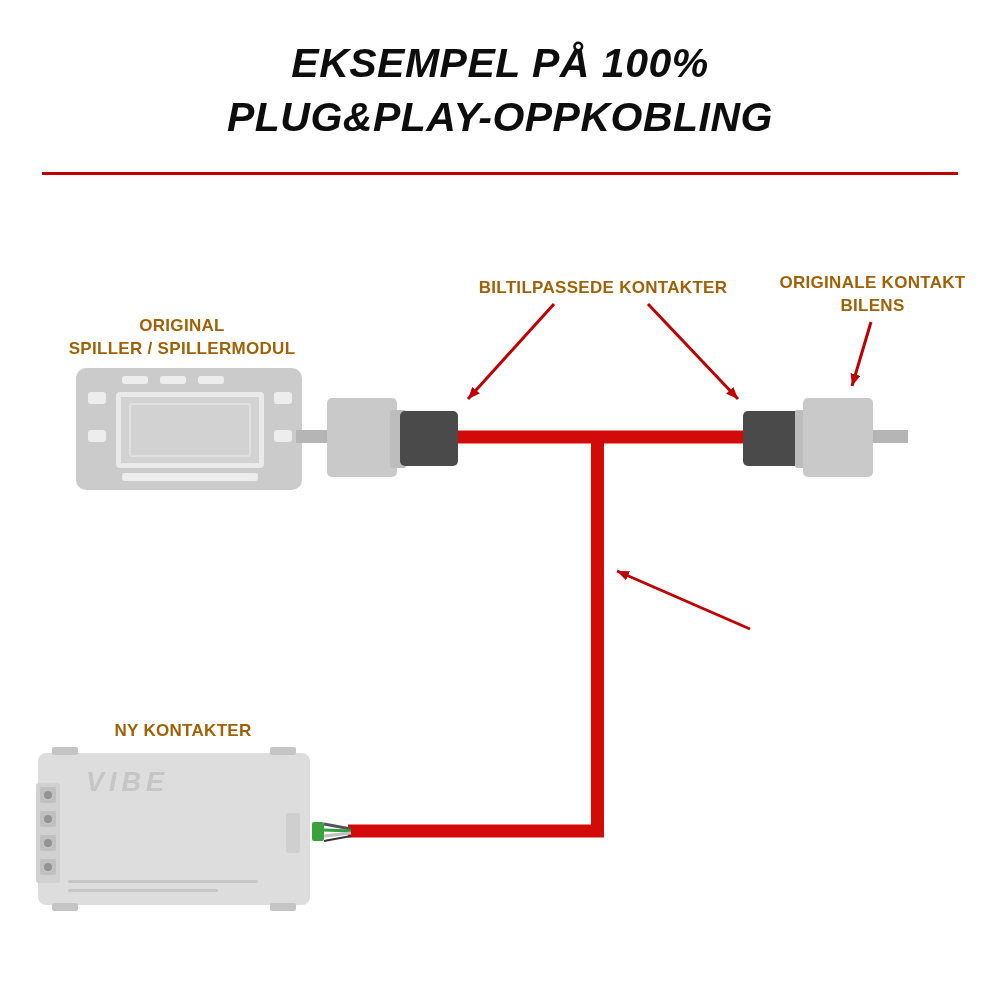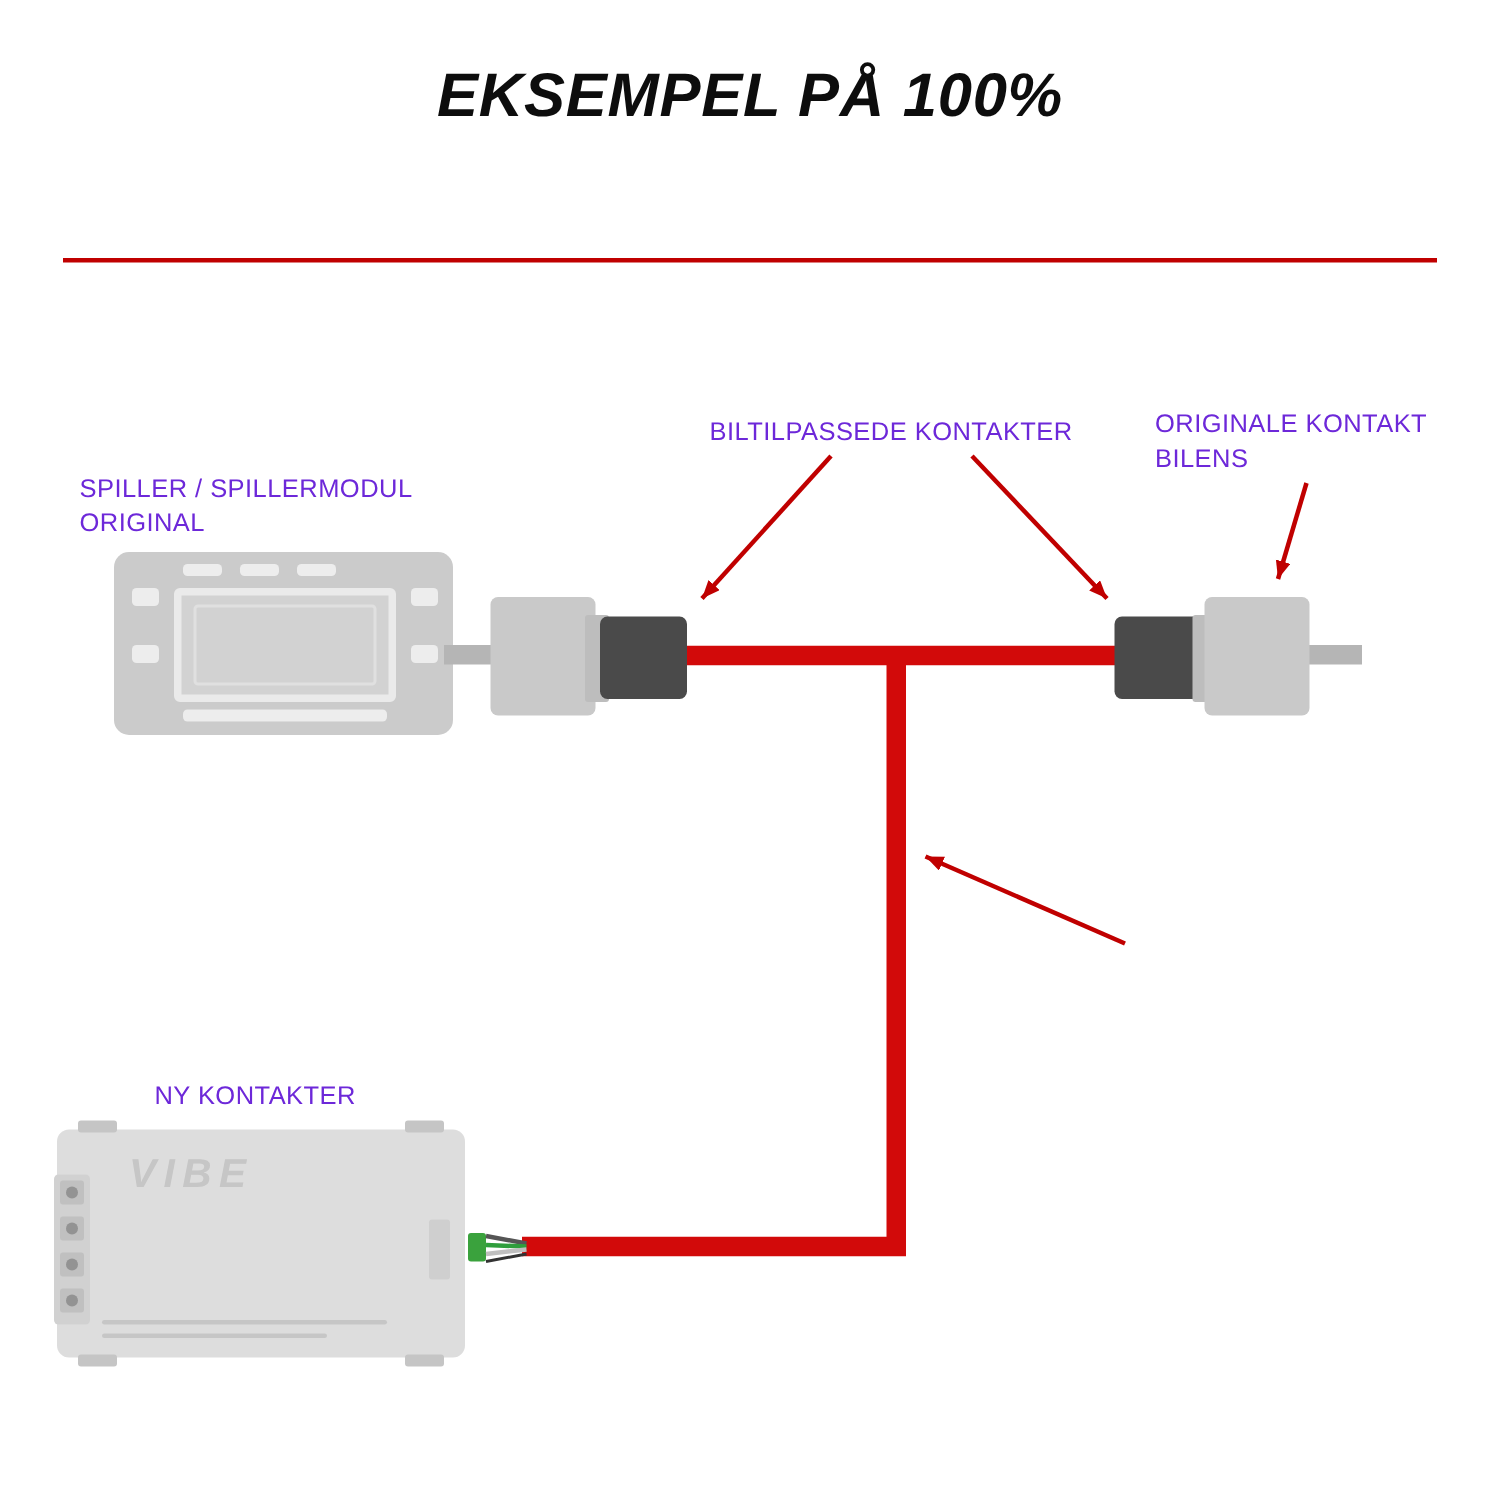--- a/index.html
+++ b/index.html
@@ -10,22 +10,22 @@
   }
   *{box-sizing:border-box;}
   body{margin:0;background:#ffffff;font-family:"Liberation Sans",sans-serif;}
   .stage{position:relative;width:1000px;height:995px;background:#fff;overflow:hidden;}
 
   .title{position:absolute;top:36px;left:0;width:100%;text-align:center;
          font-weight:800;font-style:italic;font-size:41px;line-height:1.32;
          color:#0d0d0d;letter-spacing:.5px;}
   .divider{position:absolute;top:172px;left:42px;width:916px;height:3px;background:var(--accent_red);}
 
-  .label{position:absolute;font-weight:normal;font-size:17px;color:#6d28d9;
-         text-align:left;line-height:1.35;letter-spacing:.3px;}
+  .label{position:absolute;font-weight:bold;font-size:17px;color:#a16207;
+         text-align:center;line-height:1.35;letter-spacing:.3px;}
   .lbl-adapted{left:473px;top:277px;width:260px;}
   .lbl-bilens{left:770px;top:272px;width:205px;}
   .lbl-player{left:53px;top:315px;width:258px;}
   .lbl-ext{left:648px;top:633px;width:215px;}
   .lbl-amp{left:103px;top:720px;width:160px;}
 
   
   .headunit{position:absolute;left:76px;top:368px;width:226px;height:122px;
             background:#c7c7c7;border-radius:10px;opacity:.92;}
   .hu-screen{position:absolute;left:40px;top:24px;width:148px;height:76px;
@@ -72,33 +72,34 @@
   .arrowhead{fill:var(--accent_red);}
   .wire-plug{fill:#3aa23d;}
 </style>
 </head>
 <body>
 
 <div class="stage">
 
   <div class="title">
     <div>EKSEMPEL PÅ 100%</div>
+    <div>PLUG&amp;PLAY-OPPKOBLING</div>
   </div>
   <div class="divider"></div>
 
   <div class="label lbl-adapted">BILTILPASSEDE KONTAKTER</div>
 
   <div class="label lbl-bilens">
     <div>ORIGINALE KONTAKT</div>
     <div>BILENS</div>
   </div>
 
   <div class="label lbl-player">
+    <div>ORIGINAL</div>
     <div>SPILLER / SPILLERMODUL</div>
-    <div>ORIGINAL</div>
   </div>
 
 
   <div class="label lbl-amp">NY KONTAKTER</div>
 
   <div class="headunit">
     <div class="hu-screen">
       <div class="hu-screen-inner"></div>
     </div>
     <div class="hu-btn hu-b1"></div>

